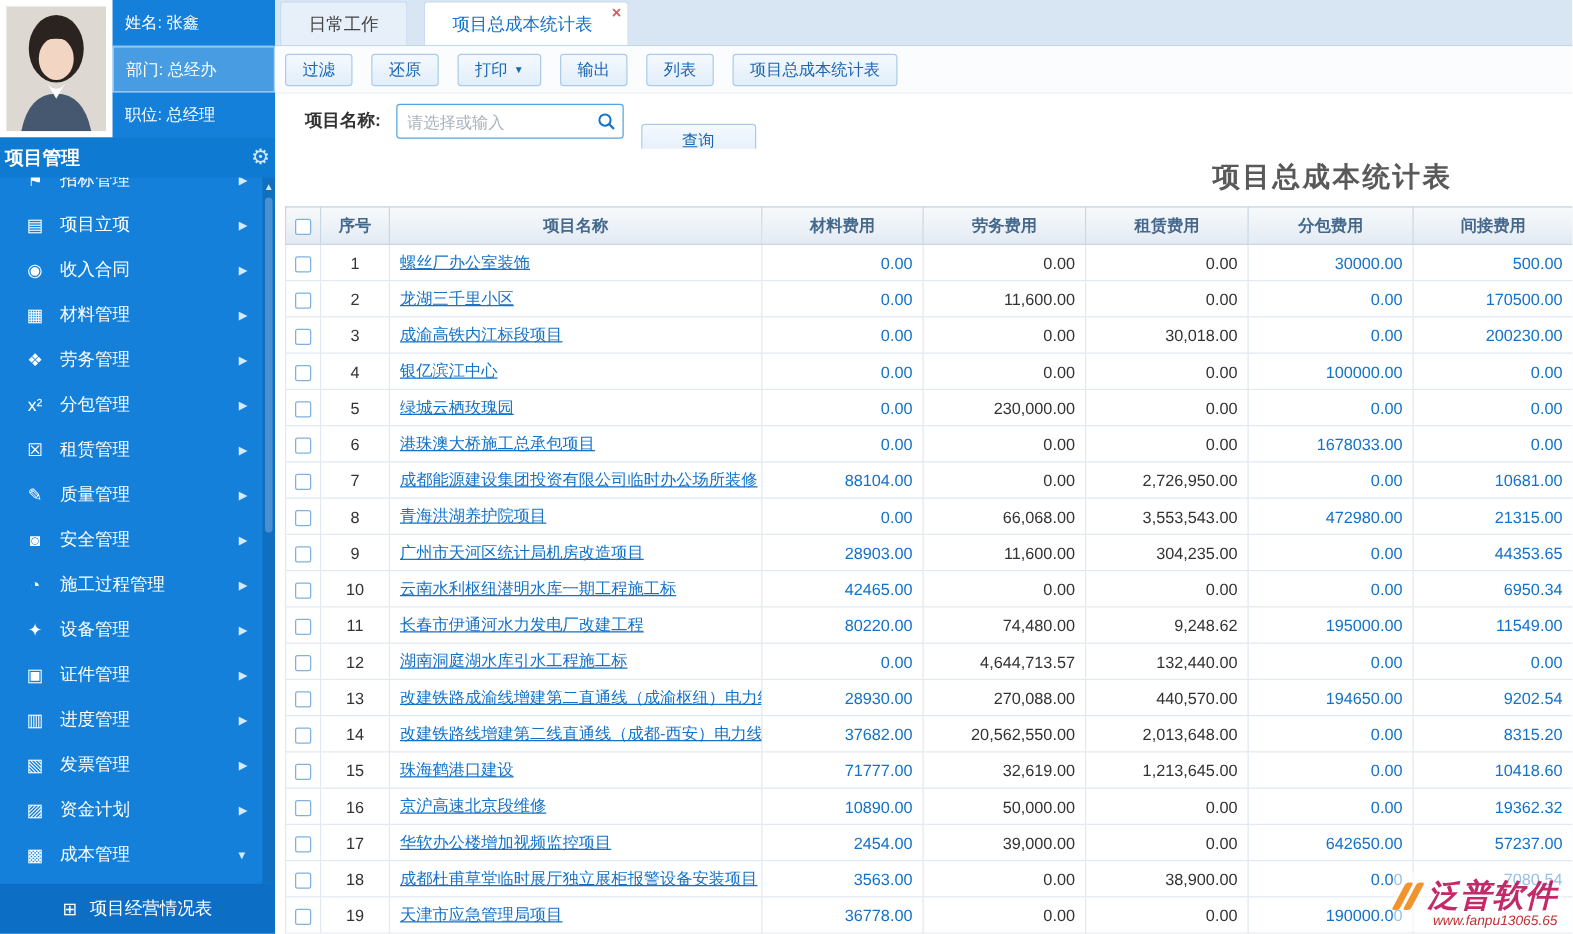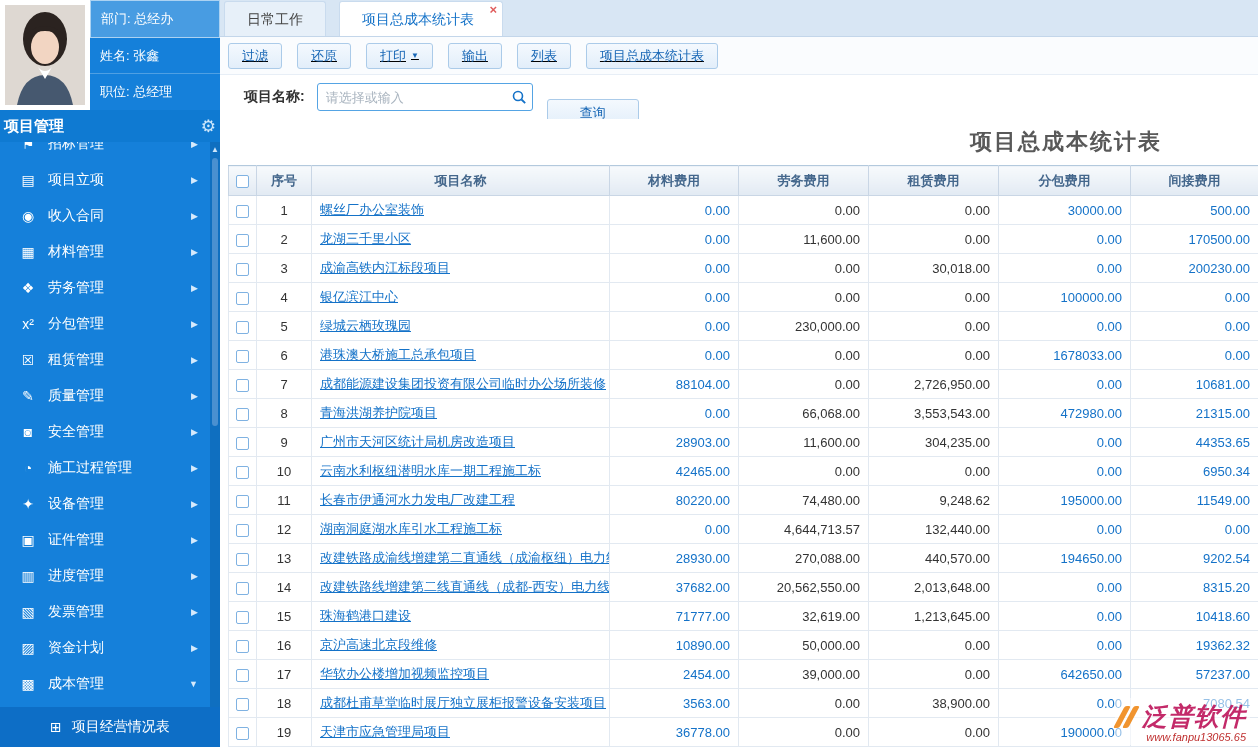--- a/index.html
+++ b/index.html
@@ -30,27 +30,27 @@
   .side-footer { height:40px; background:#0d6ec6; display:flex; align-items:center; padding-left:50px; font-size:14px; cursor:pointer; }
   .side-footer .sf-icon { margin-right:10px; font-size:14px; }
 
   
   .main { flex:1; display:flex; flex-direction:column; background:#fff; min-width:0; position:relative; }
   .tabbar { height:37px; background:#d8e6f4; display:flex; align-items:flex-end; padding-left:4px; border-bottom:1px solid #c3d6ea; }
   .tab { height:35px; line-height:35px; padding:0 22px; font-size:14px; color:#444; background:#e7f0f9; border:1px solid #c9dbee; border-bottom:none; margin-right:13px; border-radius:3px 3px 0 0; position:relative; cursor:pointer; white-space:nowrap; }
   .tab.active { background:#fff; color:#1472c8; padding-right:28px; }
   .tab .close { position:absolute; top:1px; right:5px; color:#e05c5c; font-size:13px; line-height:1; font-weight:bold; }
 
-  .toolbar { height:38px; background:#fafcfe; display:flex; align-items:center; padding-left:8px; border-bottom:1px solid #e7eef6;text-decoration:underline; }
+  .toolbar { height:38px; background:#fafcfe; display:flex; align-items:center; padding-left:8px; border-bottom:1px solid #e7eef6; }
   .tbtn { height:26px; padding:0 13px; background:linear-gradient(#f4f9fe,#e2eefa); border:1px solid #abcbe9; border-radius:3px; color:#1766b5; margin-right:15px; font-size:13px; font-family:inherit; cursor:pointer; display:inline-flex; align-items:center; }
   .tbtn .caret { font-size:8px; margin-left:5px; color:#1766b5; }
 
   .searchrow { height:44px; display:flex; align-items:center; padding-left:24px; background:#fff; }
   .search-label { font-weight:bold; color:#333; margin-right:12px; font-size:14px; }
-  .search-box { position:relative; width:216px; }
+  .search-box { position:relative; width:182px; }
   .search-box input { width:100%; height:28px; border:1px solid #55a4e4; border-radius:3px; padding:0 28px 0 8px; font-size:13px; color:#333; font-family:inherit; outline:none; }
   .search-box input::placeholder { color:#a9b4bf; }
   .search-icon { position:absolute; right:6px; top:6px; width:16px; height:16px; cursor:pointer; }
   .query-btn { margin-left:14px; width:92px; height:28px; background:linear-gradient(#f4f9fe,#e2eefa); border:1px solid #abcbe9; border-radius:3px; color:#1766b5; font-size:13px; font-family:inherit; cursor:pointer;margin-top:31px; }
 
   .title-row { height:46px; display:flex; align-items:center; justify-content:flex-end; padding-right:96px; background:#fff; }
   .page-title { font-size:22px; font-weight:bold; color:#595959; letter-spacing:2px; }
 
   .table-wrap { flex:1; padding-left:8px; overflow:hidden; }
   table { width:1030px; border-collapse:collapse; table-layout:fixed; }
@@ -83,22 +83,22 @@
         <svg viewBox="0 0 80 100">
           <rect width="80" height="100" fill="#ded8d2"></rect>
           <ellipse cx="40" cy="34" rx="22" ry="27" fill="#2b2320"></ellipse>
           <ellipse cx="40" cy="42" rx="14" ry="17" fill="#f2d5c2"></ellipse>
           <path d="M20 30 Q40 12 60 30 L60 44 Q58 26 40 26 Q22 26 20 44 Z" fill="#2b2320"></path>
           <path d="M12 100 Q18 70 40 70 Q62 70 68 100 Z" fill="#46586f"></path>
           <path d="M33 62 L40 74 L47 62 Q44 66 40 66 Q36 66 33 62 Z" fill="#fff"></path>
         </svg>
       </div>
       <div class="p-rows">
+        <div class="p-row">姓名: 张鑫</div>
         <div class="p-row hl">部门: 总经办</div>
-        <div class="p-row">姓名: 张鑫</div>
         <div class="p-row">职位: 总经理</div>
       </div>
     </div>
     <div class="side-header">
       <span>项目管理</span>
       <span class="gear">⚙</span>
     </div>
     <div class="menu-wrap">
       <div class="menu">
           <div class="menu-item">

